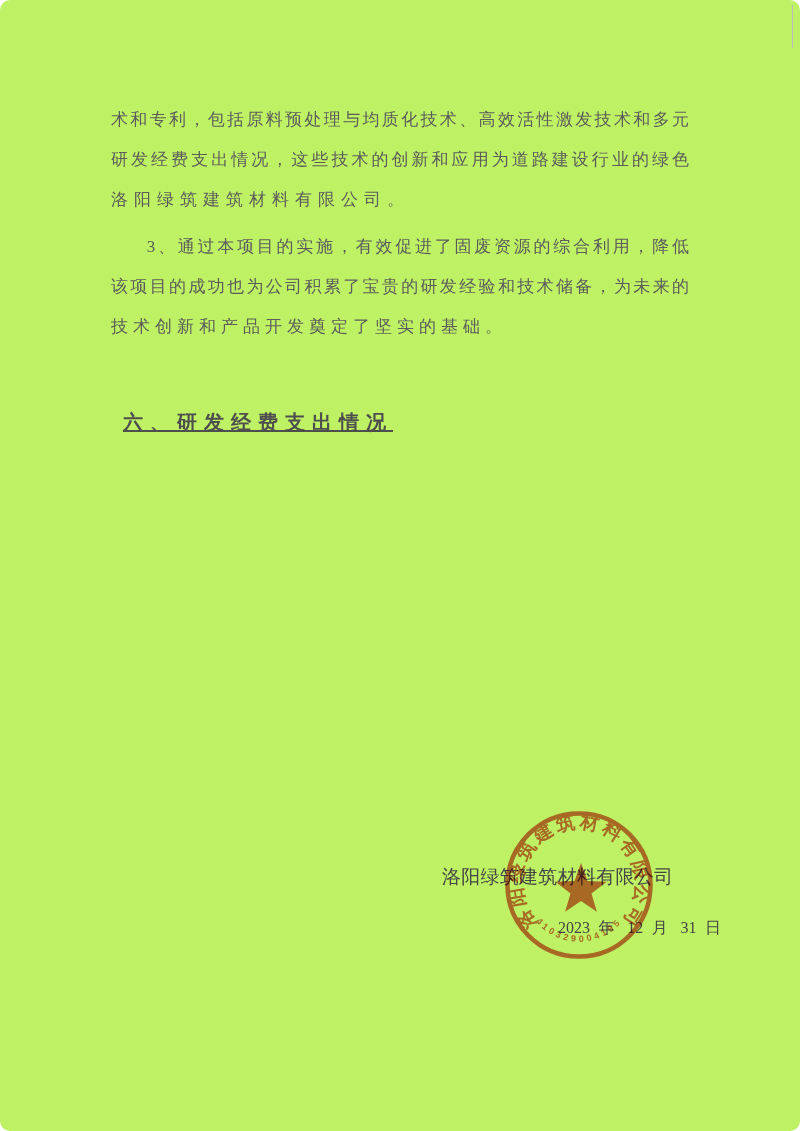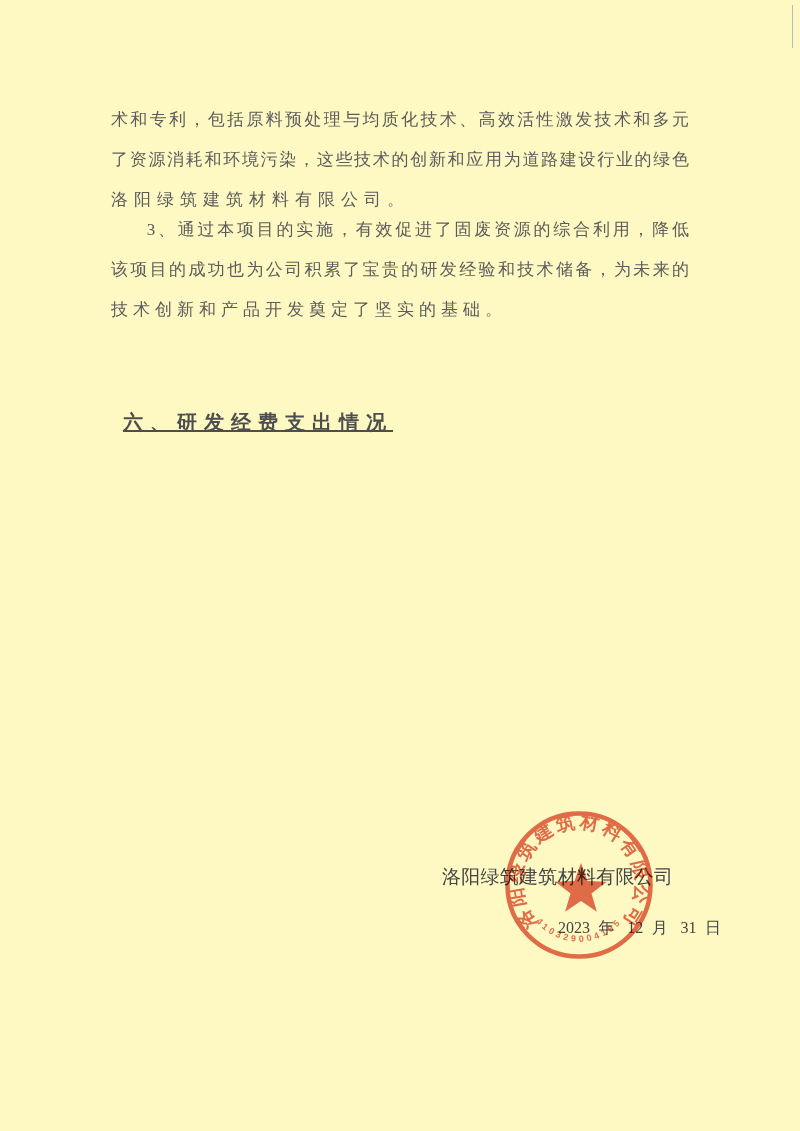--- a/index.html
+++ b/index.html
@@ -4,23 +4,24 @@
 <style>
   html, body {
     margin: 0;
     padding: 0;
     background: #ffffff;
   }
   .page {
     position: relative;
     width: 800px;
     height: 1131px;
-    background: #fef9c3;
+    background: #bef264;
     overflow: hidden;
     font-family: "Liberation Serif", "DejaVu Serif", serif;
+    border-radius: 10px;
   }
 
   
   .para {
     position: absolute;
     left: 111px;
     width: 578px;
   }
   .line {
     height: 40px;
@@ -119,25 +120,25 @@
     background: #b9bcbe;
   }
 </style>
 </head>
 <body>
 
 <div class="page">
 
   <div class="para" style="top:100px">
     <div class="line just">术和专利，包括原料预处理与均质化技术、高效活性激发技术和多元</div>
-    <div class="line just">了资源消耗和环境污染，这些技术的创新和应用为道路建设行业的绿色</div>
+    <div class="line just">研发经费支出情况，这些技术的创新和应用为道路建设行业的绿色</div>
     <div class="line end1">洛阳绿筑建筑材料有限公司。</div>
   </div>
 
-  <div class="para" style="top:210px">
+  <div class="para" style="top:227px">
     <div class="line just indent">3、通过本项目的实施，有效促进了固废资源的综合利用，降低</div>
     <div class="line just">该项目的成功也为公司积累了宝贵的研发经验和技术储备，为未来的</div>
     <div class="line end2">技术创新和产品开发奠定了坚实的基础。</div>
   </div>
 
   <h2 class="heading">六、研发经费支出情况</h2>
 
 
   <div class="sig-company">洛阳绿筑建筑材料有限公司</div>
   <div class="sig-date">2023 年 12 月 31 日</div>

